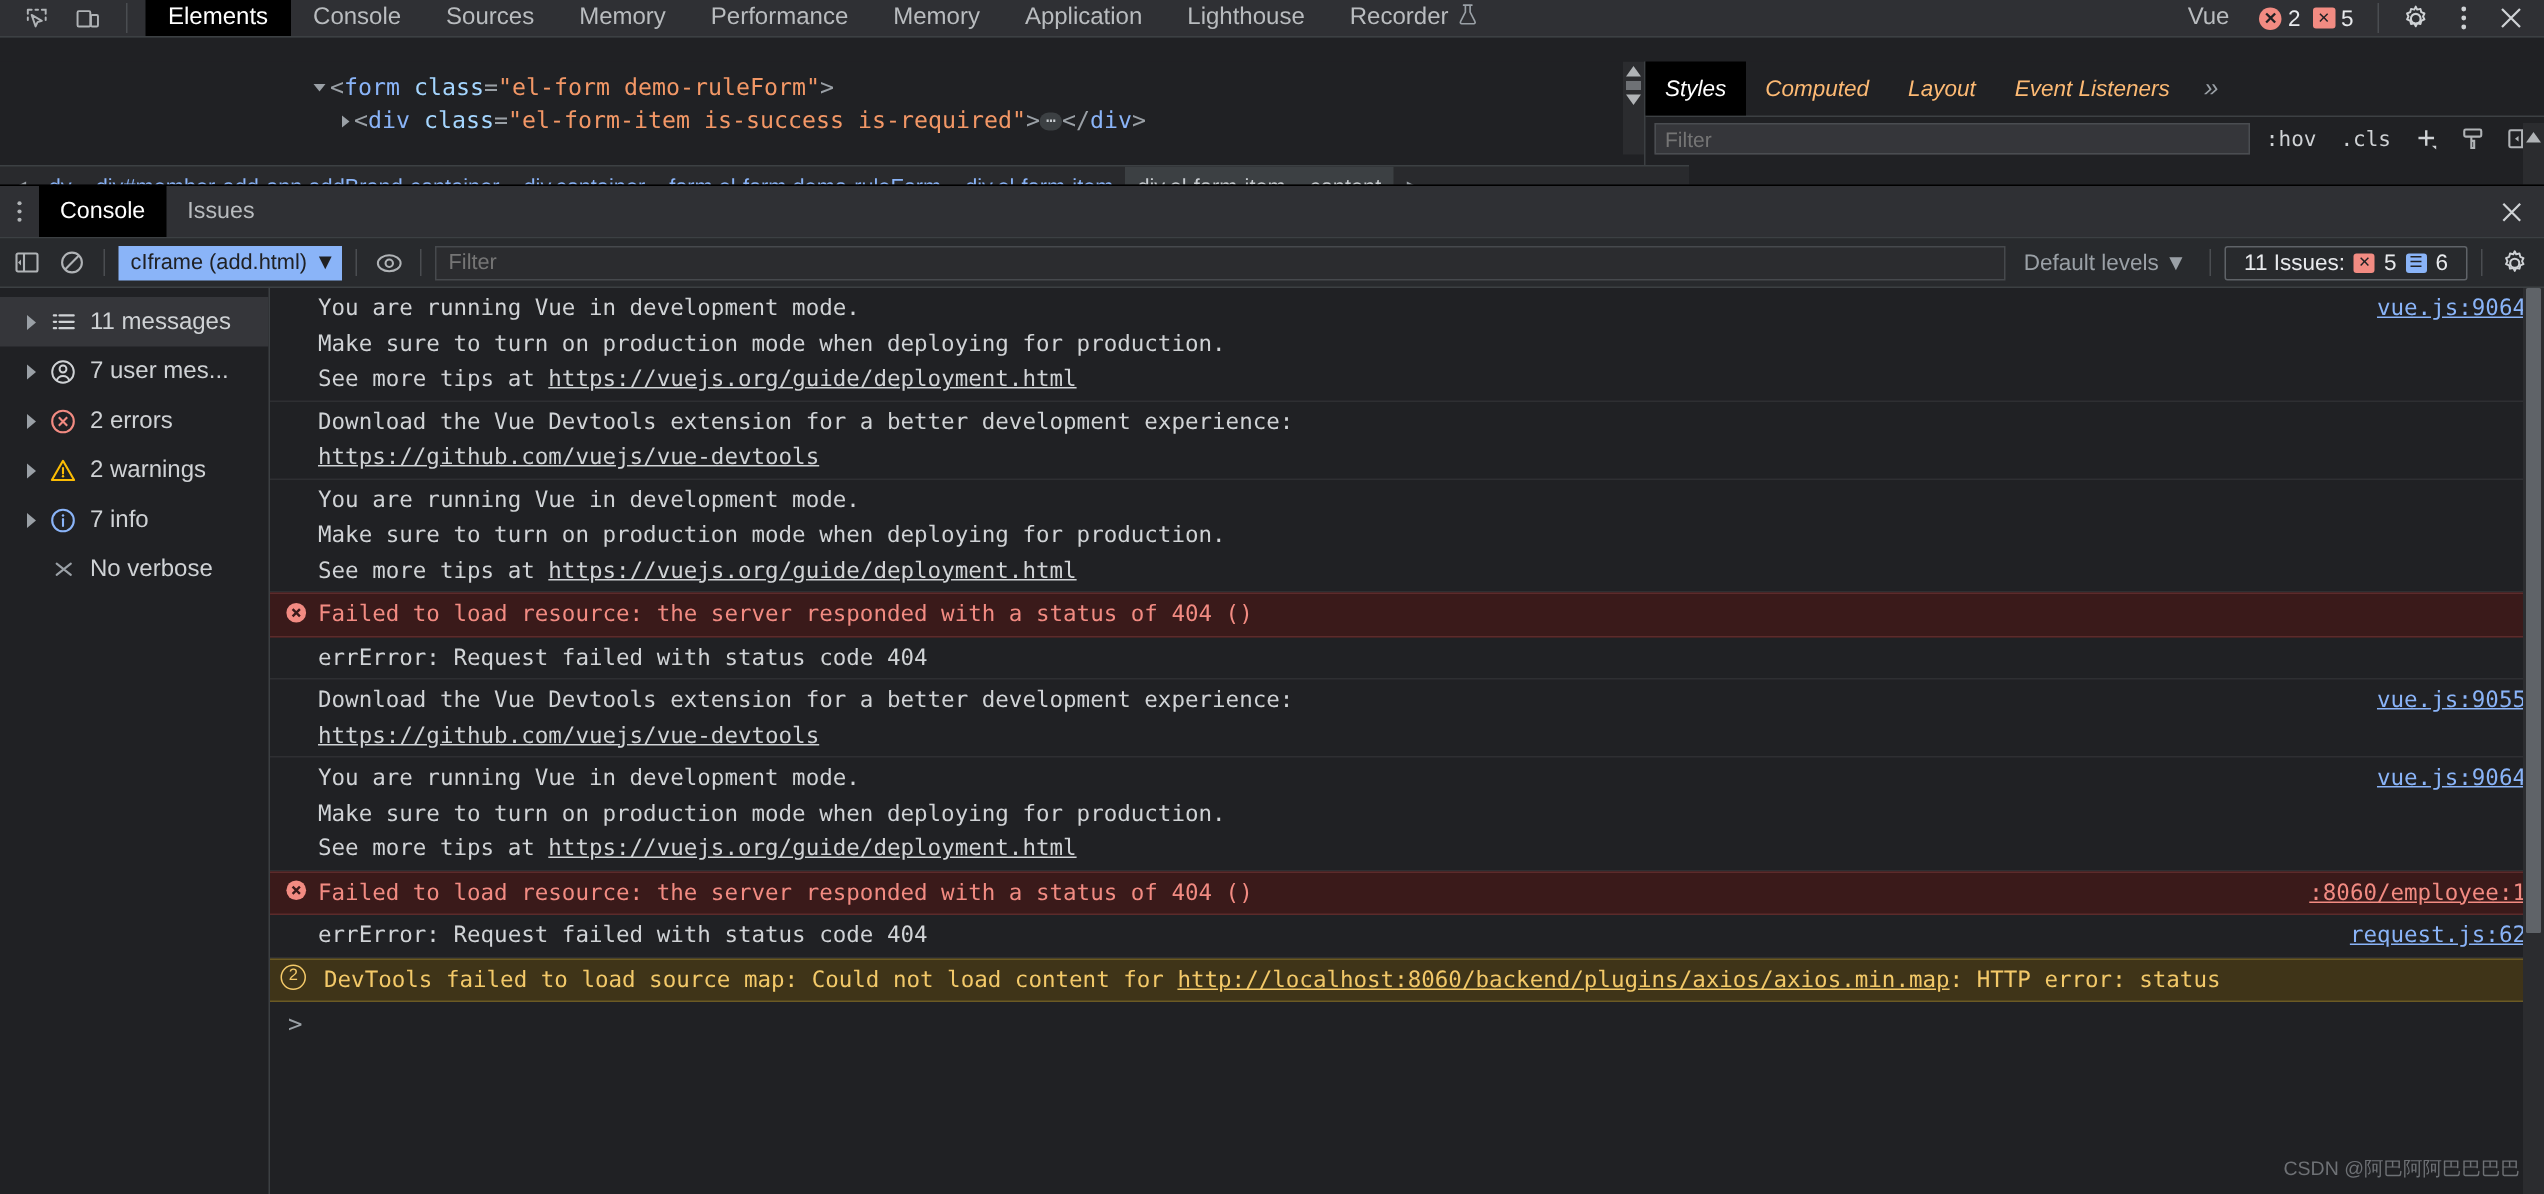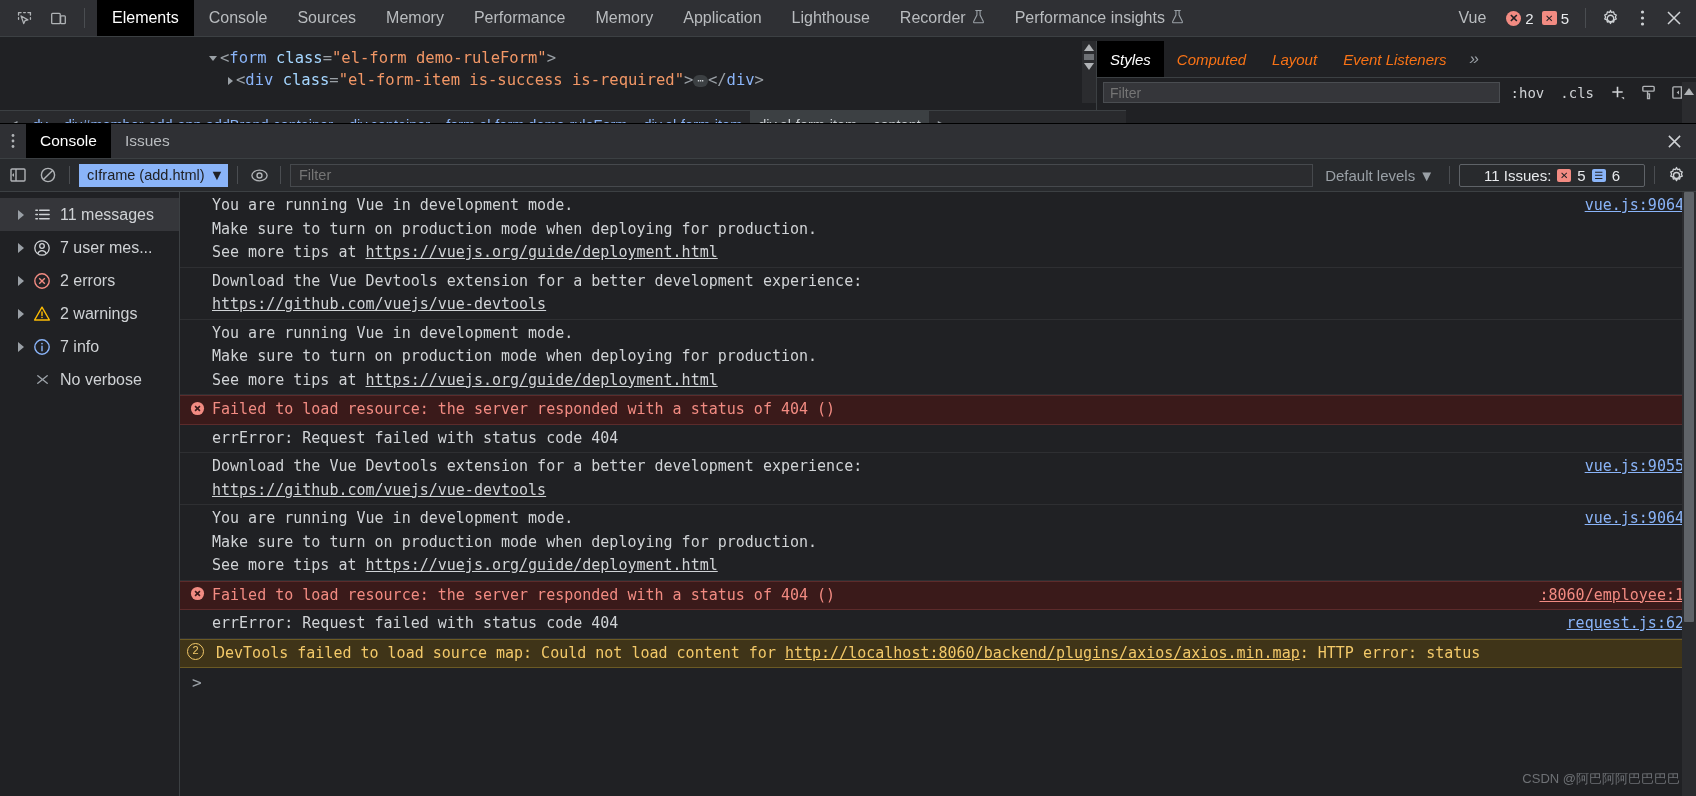--- a/index.html
+++ b/index.html
@@ -8,21 +8,21 @@
     background: #202124;
     font-family: "Liberation Sans", sans-serif;
     overflow: hidden;
   }
   body { position: relative; }
 
   .mono { font-family: "DejaVu Sans Mono", "Liberation Mono", monospace; }
 
   
   #topbar {
-    height: 37px; width: 1696px;
+    height: 25px; width: 1696px;
     background: #2f3034;
     border-bottom: 1px solid #3c4043;
     display: flex; align-items: stretch;
     position: relative;
   }
   .tb-icons { display: flex; align-items: center; padding: 0 6px 0 10px; gap: 6px; }
   .tb-icon {
     width: 28px; height: 28px;
     display: flex; align-items: center; justify-content: center;
     color: #9aa0a6; cursor: pointer;
@@ -112,21 +112,21 @@
     border-left: 1px solid #3c4043;
     display: flex; flex-direction: column;
   }
   #styles-tabs {
     height: 37px; display: flex; align-items: stretch;
     border-bottom: 1px solid #3c4043;
     font-style: italic;
   }
   .st-tab {
     display: flex; align-items: center; padding: 0 13px;
-    font-size: 15px; color: #f97316; cursor: pointer; white-space: nowrap;
+    font-size: 15px; color: #fdba74; cursor: pointer; white-space: nowrap;
   }
   .st-tab.active { background: #000000; color: #ffffff; }
   .chev-more { color: #9aa0a6; font-size: 17px; padding: 0 10px; display: flex; align-items: center; cursor: pointer; }
   #styles-filterbar {
     height: 29px; display: flex; align-items: center; gap: 6px;
     padding: 0 4px 0 6px;
   }
   #styles-filter {
     flex: 1; height: 21px; background: #35363a; border: 1px solid #4a4d51;
     color: #9aa0a6; font-size: 14px; padding: 0 6px; outline: none;
@@ -208,21 +208,21 @@
     color: #9aa0a6; font-size: 14.5px; padding: 0 8px; outline: none;
     font-family: "Liberation Sans", sans-serif;
   }
   .levels {
     color: #9aa0a6; font-size: 15px; display: flex; align-items: center;
     gap: 4px; padding: 0 6px; cursor: pointer; white-space: nowrap;
   }
   #issues-box {
     display: flex; align-items: center; gap: 6px;
     border: 1px solid #5f6368; border-radius: 2px;
-    height: 23px; padding: 0 24px; cursor: pointer;
+    height: 23px; padding: 0 12px; cursor: pointer;
     font-size: 15px; color: #e8eaed; white-space: nowrap;
   }
   .bx-err { width: 14px; height: 13px; border-radius: 2px; background: #f28b82;
     color: #202124; font-size: 10px; display: flex; align-items: center; justify-content: center; }
   .bx-msg { width: 14px; height: 13px; border-radius: 2px; background: #8ab4f8;
     color: #202124; font-size: 10px; display: flex; align-items: center; justify-content: center; }
 
   
   #console-body { flex: 1; display: flex; overflow: hidden; }
   #sidebar {
@@ -353,28 +353,20 @@
         <span>Memory</span>
       </div>
     <div class="tab">
         <span>Application</span>
       </div>
     <div class="tab">
         <span>Lighthouse</span>
       </div>
     <div class="tab">
       <span>Recorder</span>
-      <span class="flask">
-        <svg width="13" height="15" viewBox="0 0 14 16">
-            <path d="M5.3 1.5v5L1.8 13.3a1 1 0 0 0 .9 1.5h8.6a1 1 0 0 0 .9-1.5L8.7 6.5v-5M4 1.5h6" stroke="#9aa0a6" stroke-width="1.1" fill="none" stroke-linecap="round"></path>
-          </svg>
-      </span>
-    </div>
-    <div class="tab">
-      <span>Performance insights</span>
       <span class="flask">
         <svg width="13" height="15" viewBox="0 0 14 16">
             <path d="M5.3 1.5v5L1.8 13.3a1 1 0 0 0 .9 1.5h8.6a1 1 0 0 0 .9-1.5L8.7 6.5v-5M4 1.5h6" stroke="#9aa0a6" stroke-width="1.1" fill="none" stroke-linecap="round"></path>
           </svg>
       </span>
     </div>
   </div>
 
   <div class="tb-right">
     <div class="vue-label">Vue</div>

